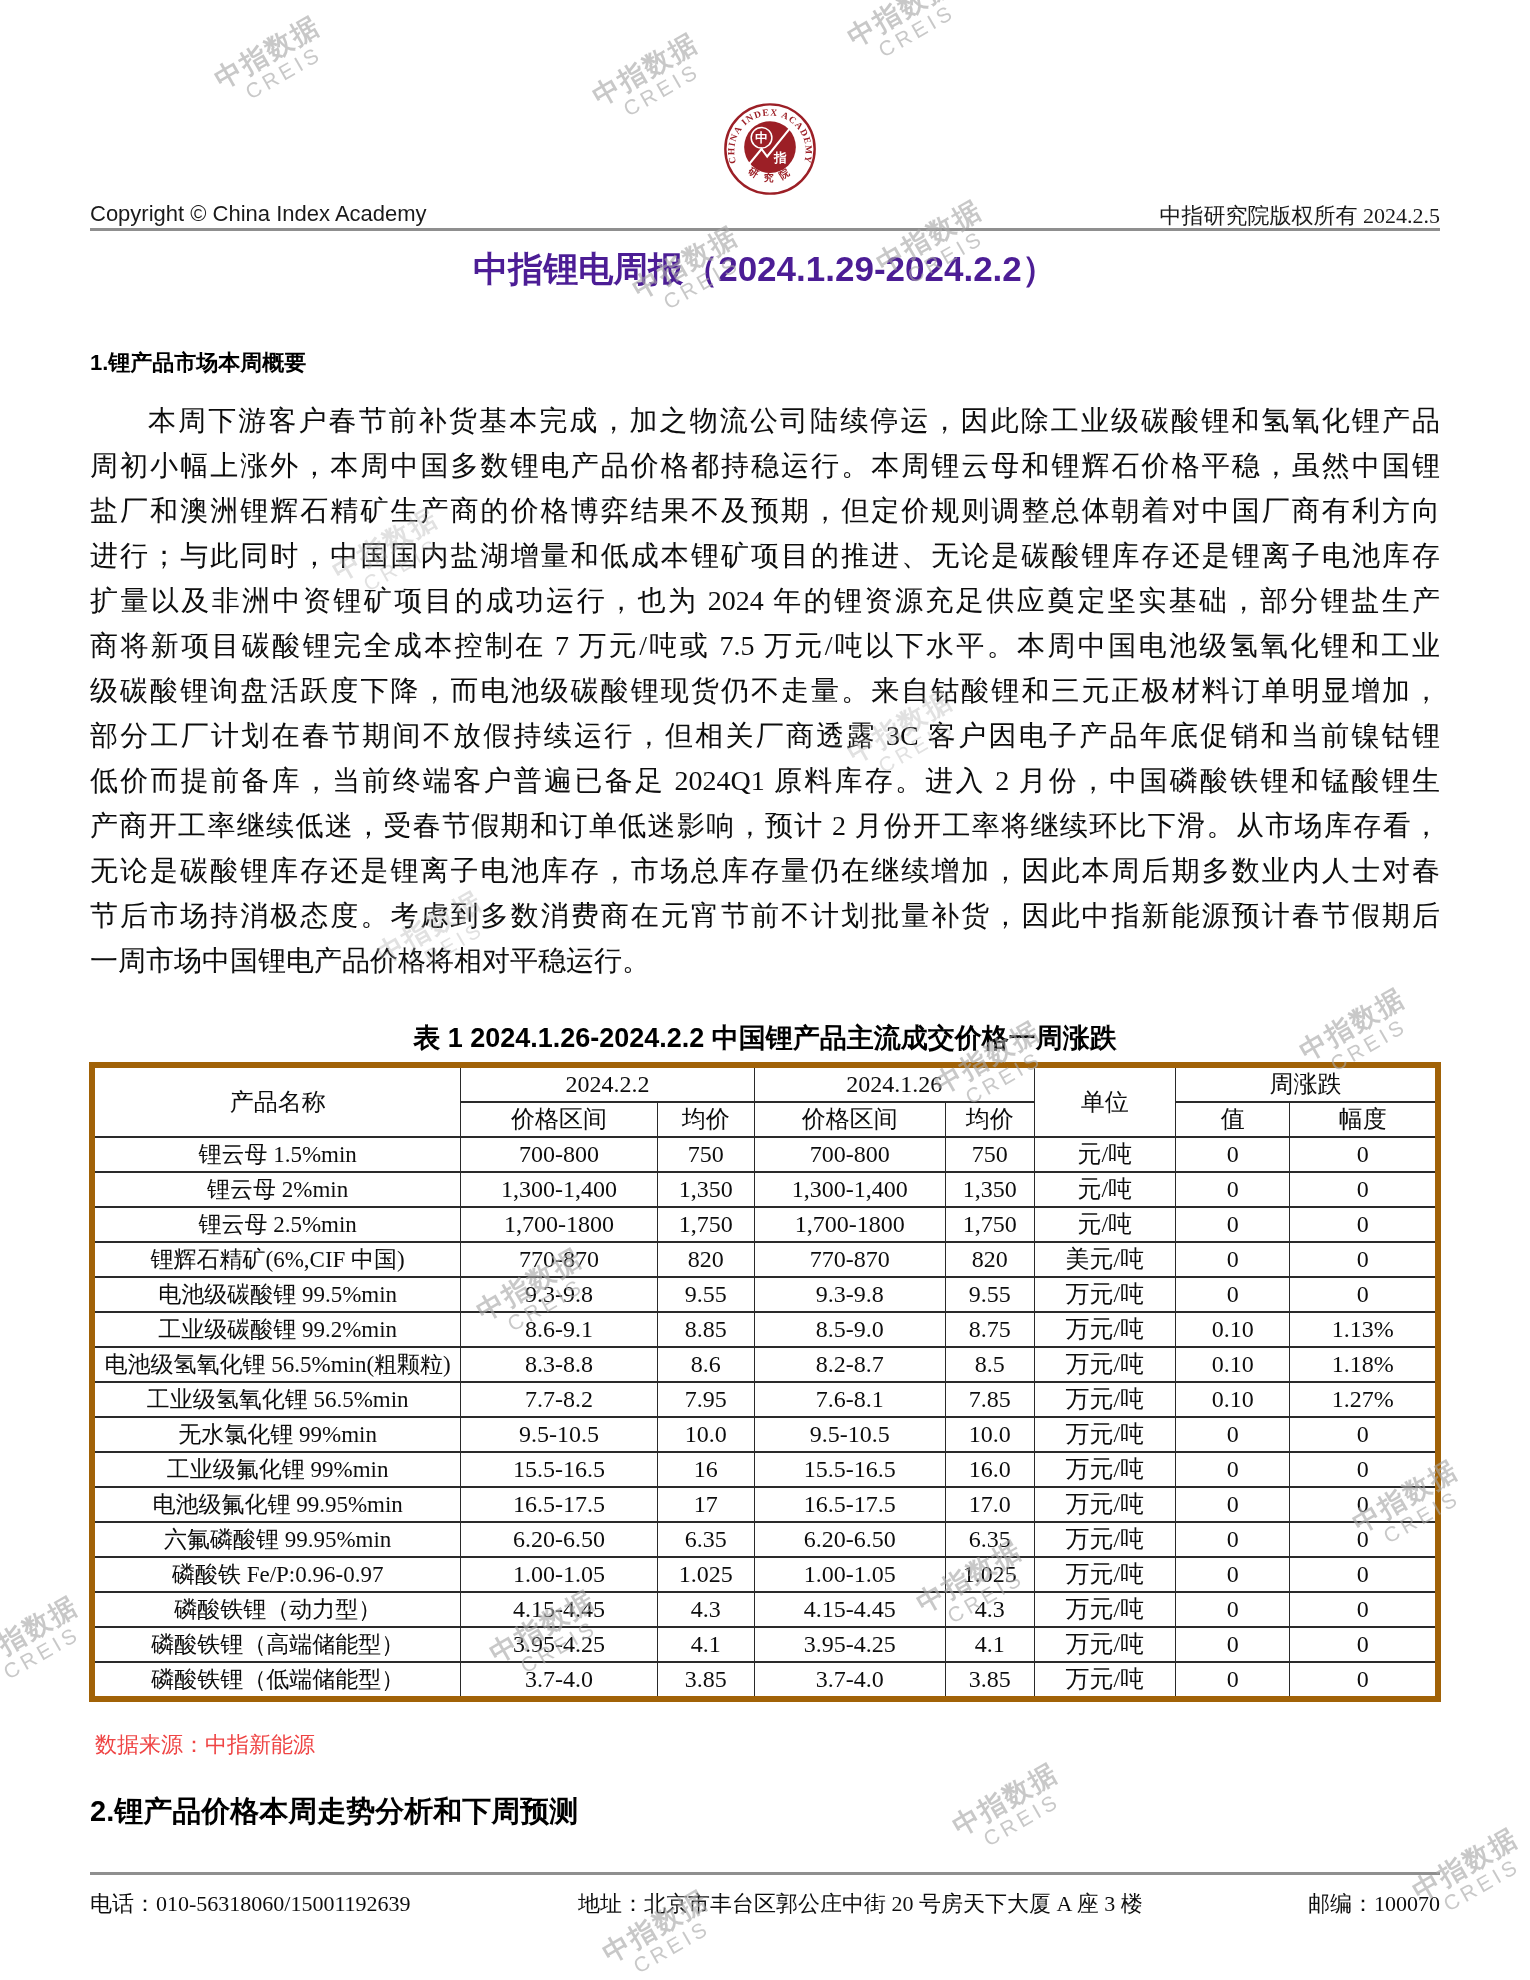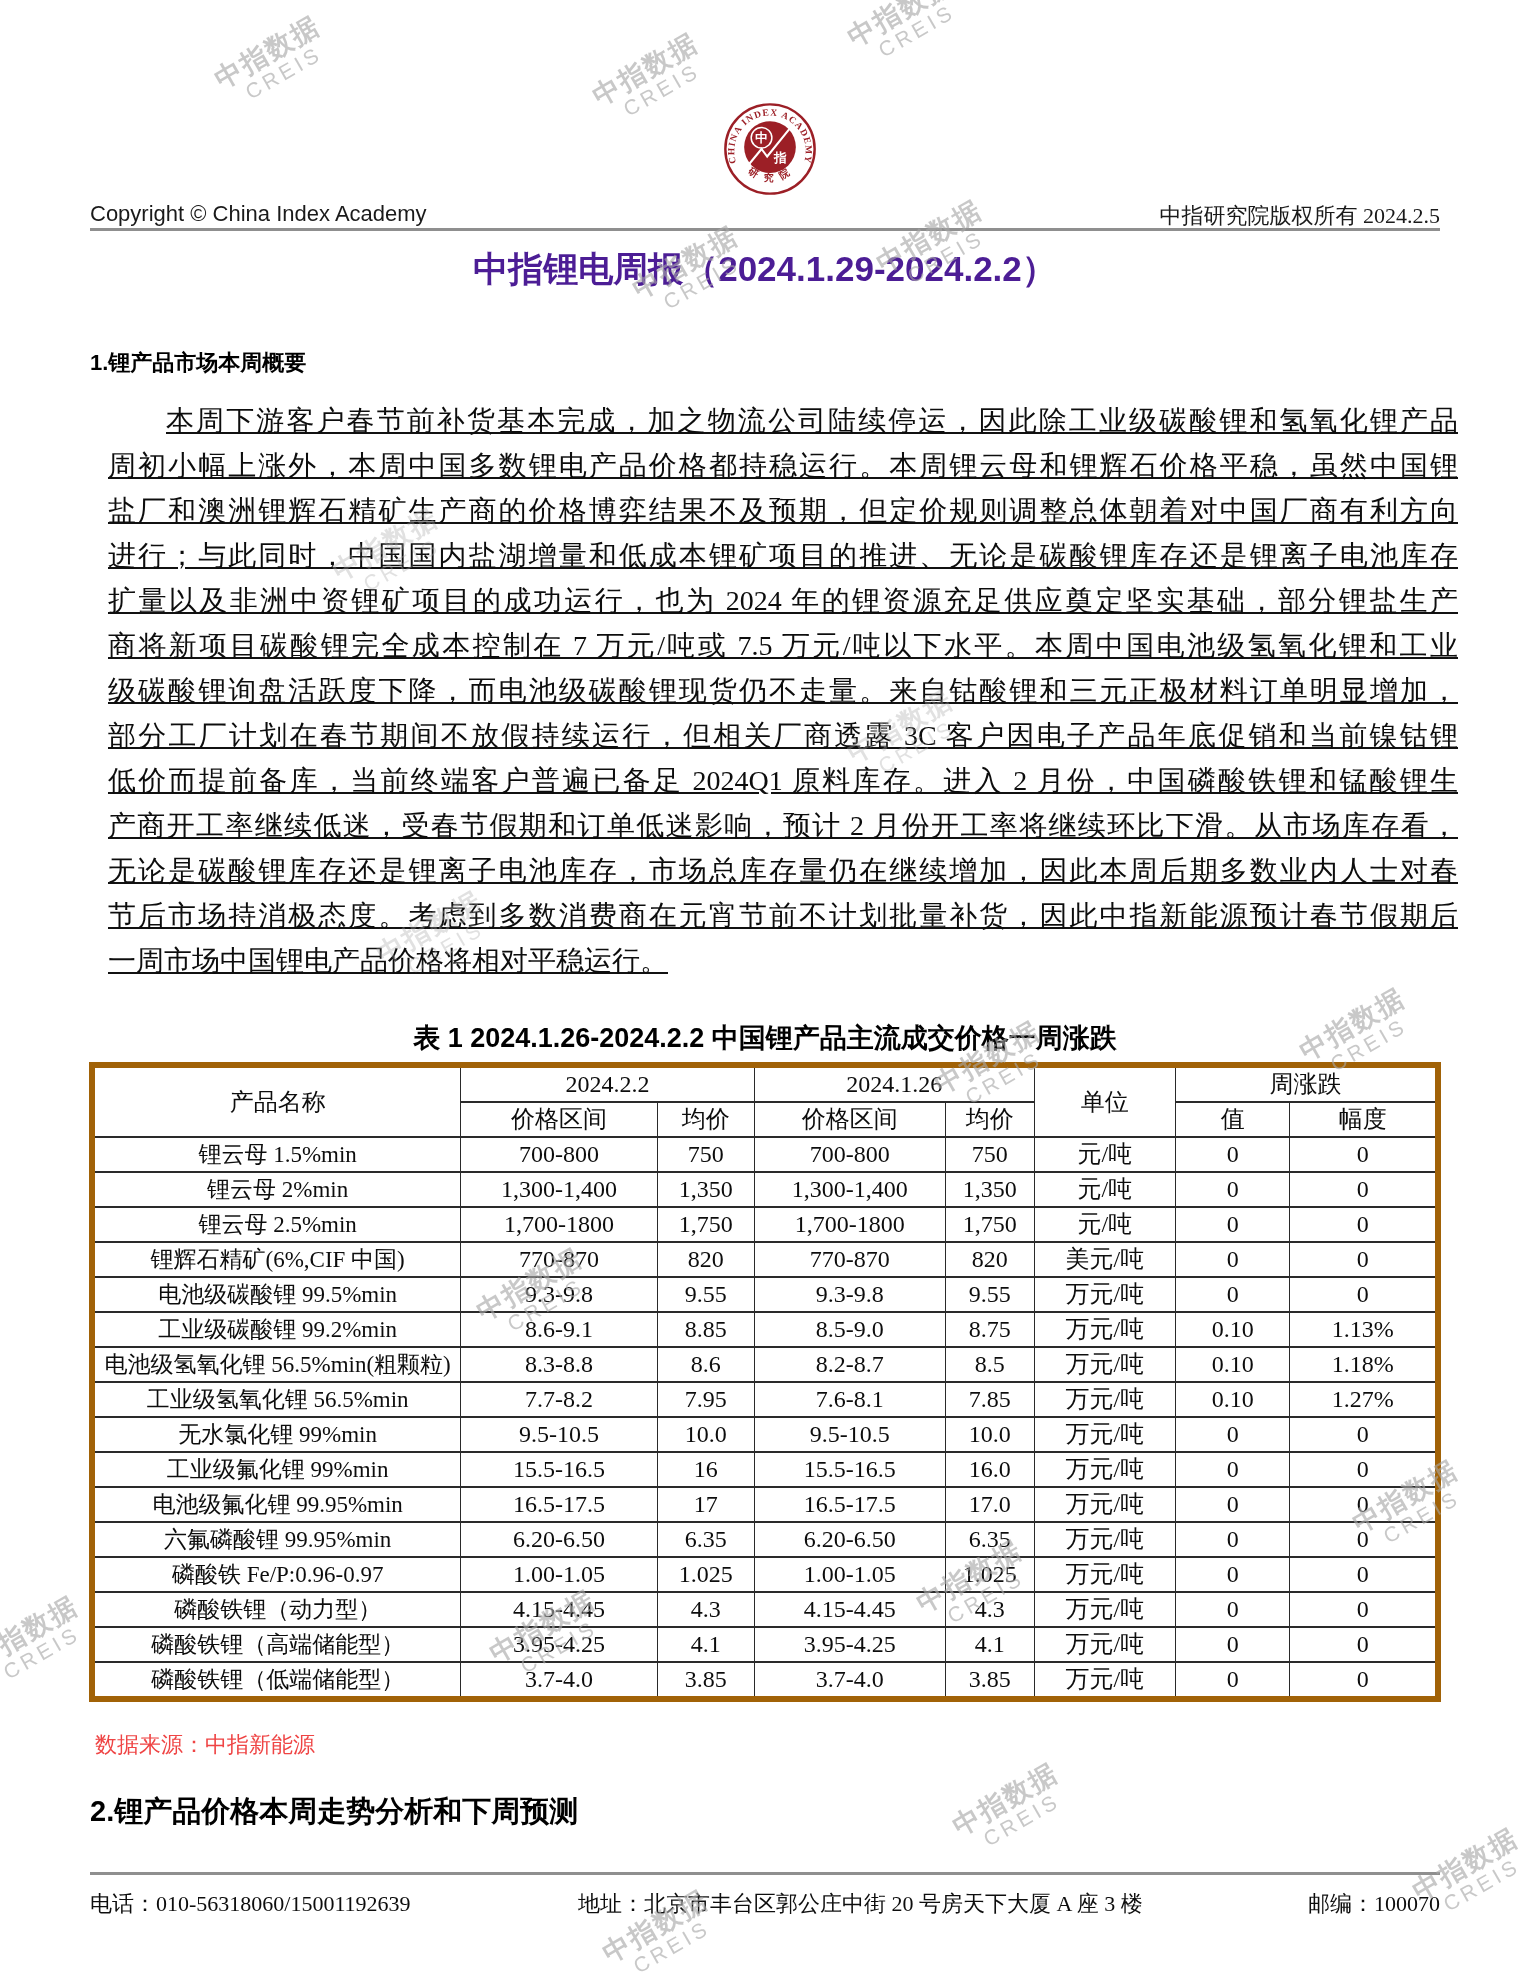--- a/index.html
+++ b/index.html
@@ -30,21 +30,21 @@
   .rule.top-rule{top:228px;}
   .rule.bottom-rule{top:1872px;}
 
   .doc-title{position:absolute; left:0; top:246px; width:100%; text-align:center;
     font-size:35px; font-weight:bold; color:#4c1d95; z-index:2;}
 
   .h1{position:absolute; left:90px; top:348px; font-size:22px; font-weight:bold; color:#000; z-index:2;}
   .h2{position:absolute; left:90px; top:1792px; font-size:29px; font-weight:bold; color:#000; z-index:2;}
 
   
-  .para{position:absolute; left:108px; top:398px; width:1350px; z-index:2;text-decoration:underline;}
+  .para{position:absolute; left:90px; top:398px; width:1350px; z-index:2;}
   .para .pline{
     height:45px; line-height:45px; font-size:28px; color:#0d0d0d;
     text-align:justify; text-align-last:justify; white-space:nowrap; overflow:hidden;
   }
   .para .pline.indent{text-indent:58px;}
   .para .pline.last{text-align-last:left;}
 
   
   .tbl-caption{position:absolute; left:0; top:1020px; width:100%; text-align:center;
     font-size:27px; font-weight:bold; color:#000; z-index:2;}

